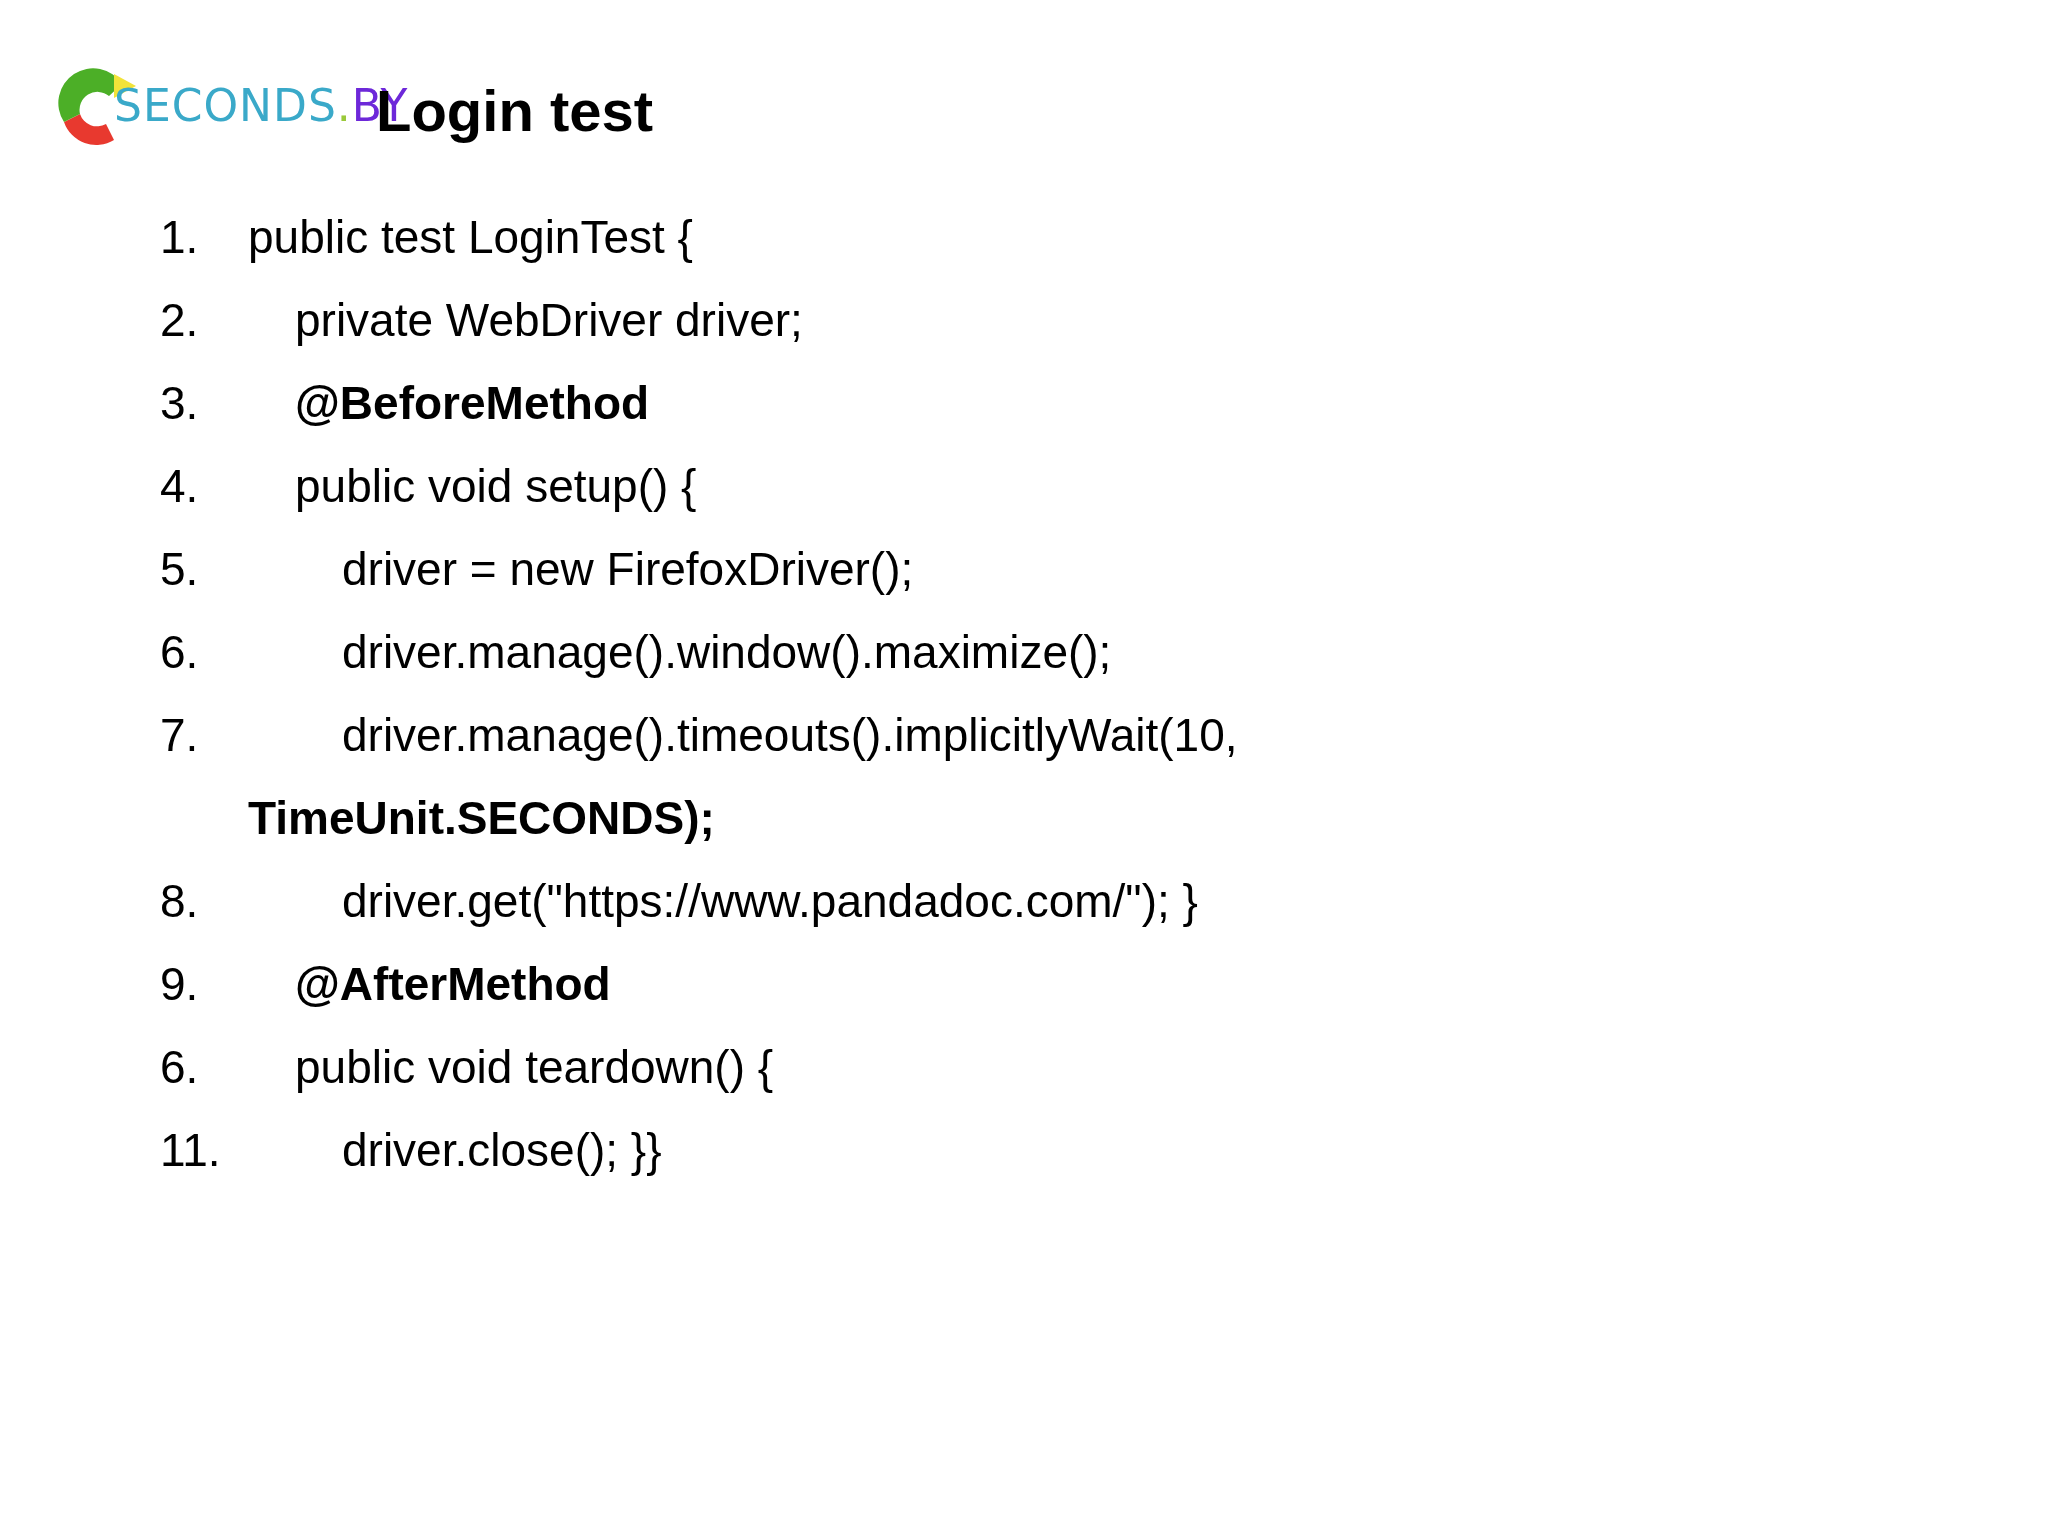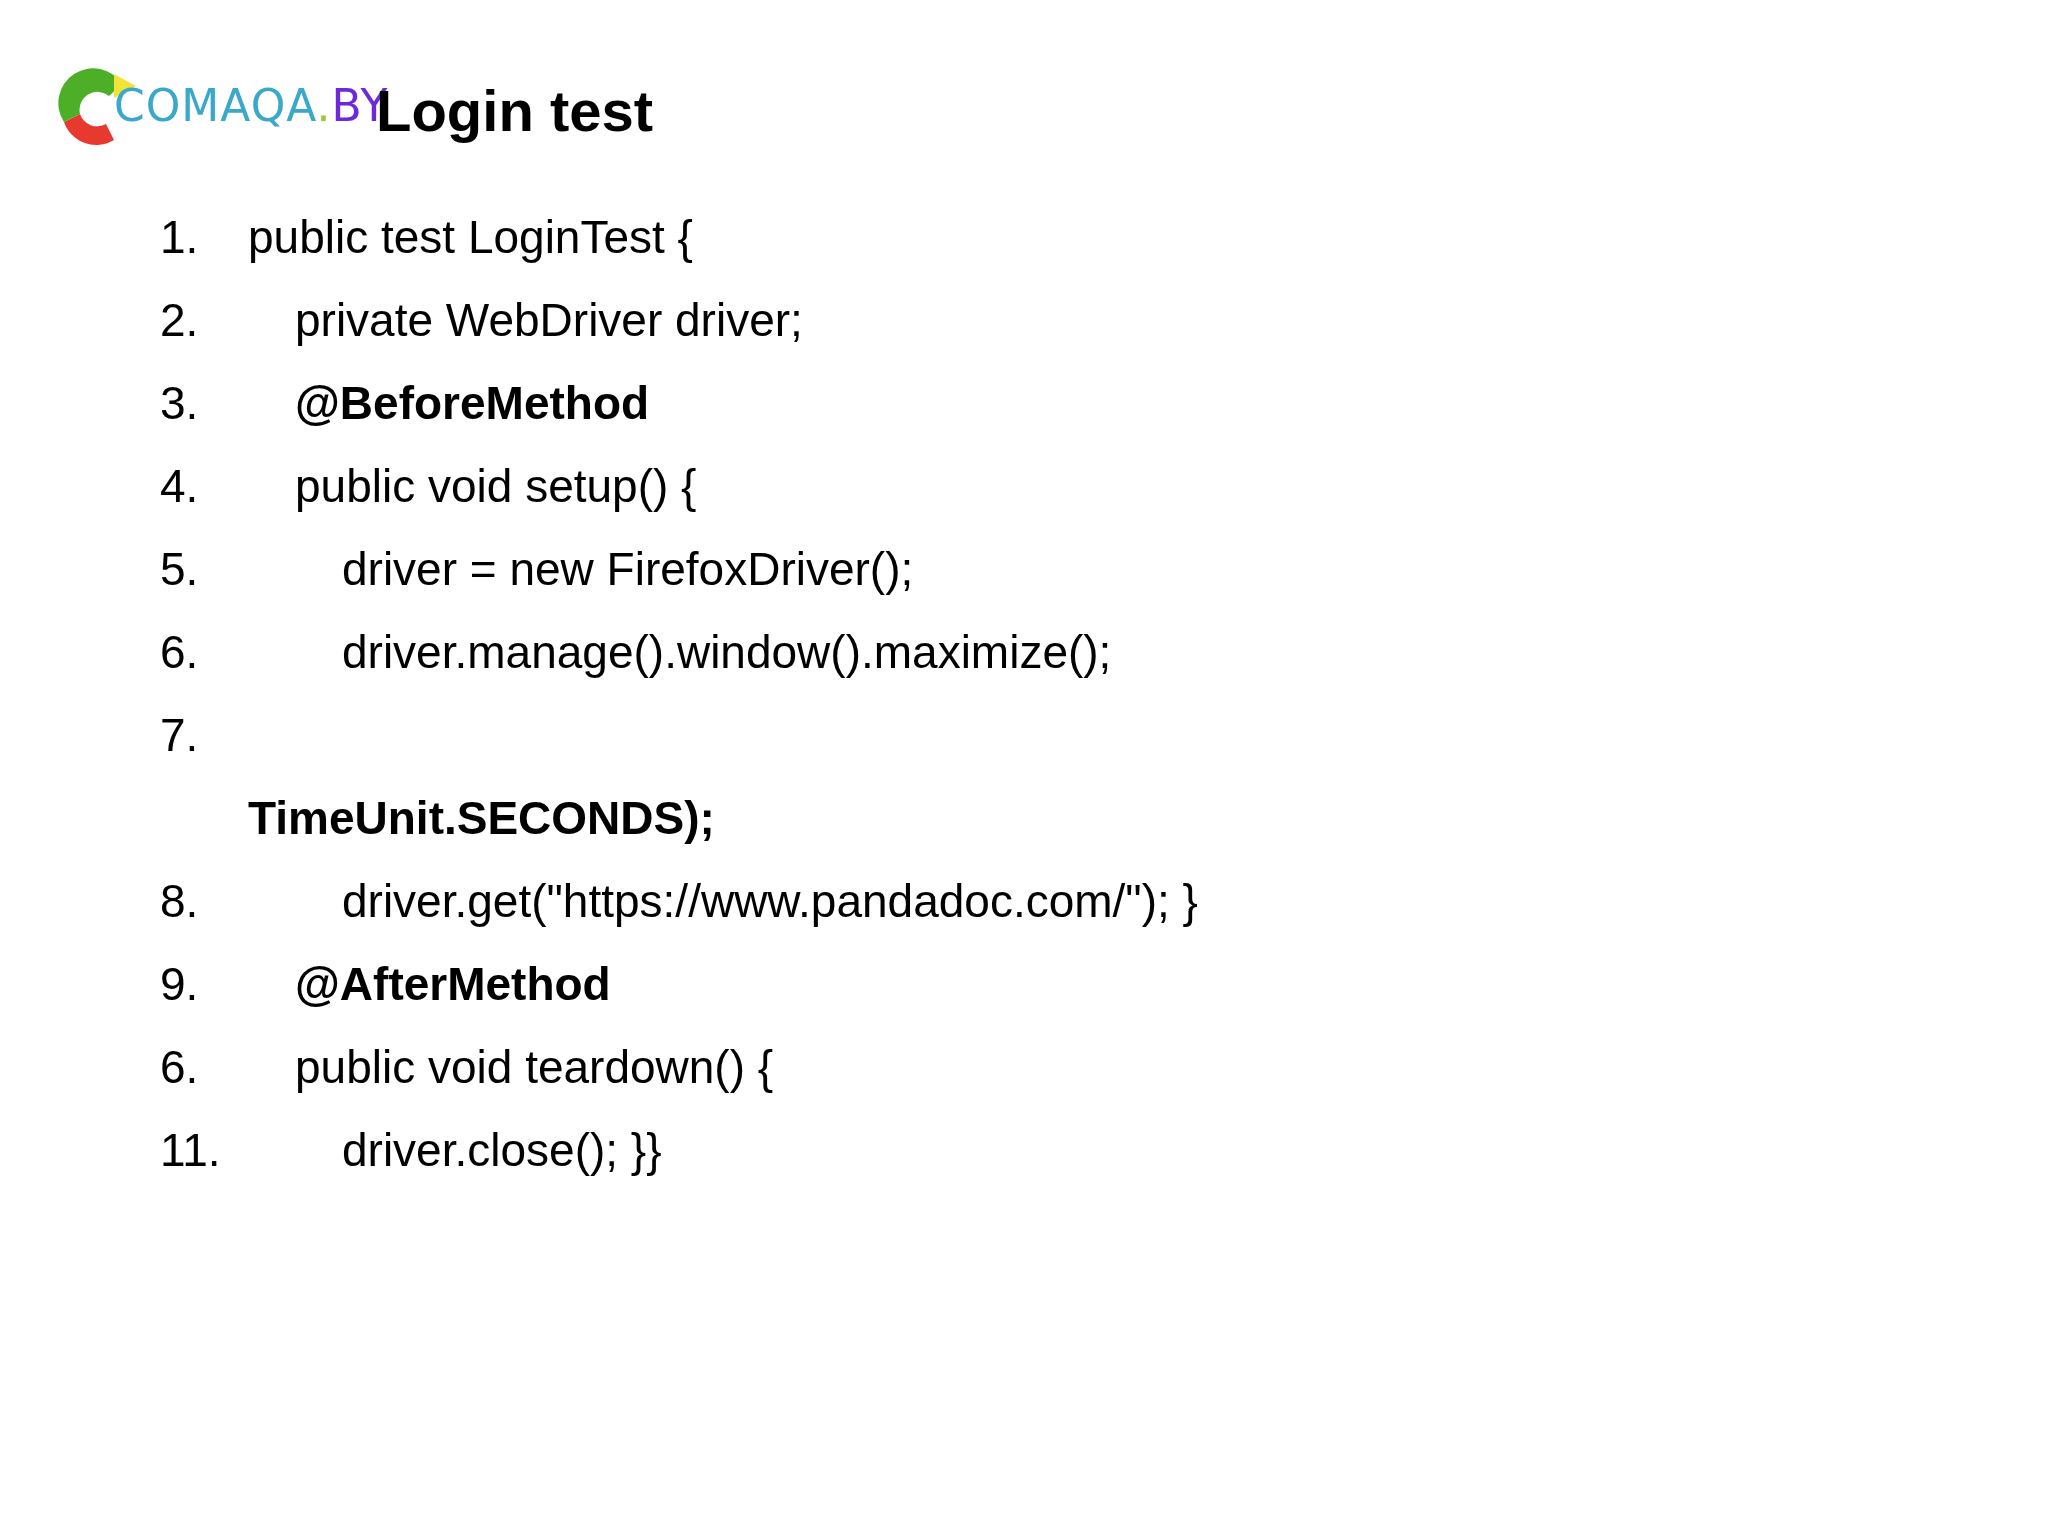--- a/index.html
+++ b/index.html
@@ -113,21 +113,21 @@
       <svg width="92" height="92" viewBox="0 0 92 92" xmlns="http://www.w3.org/2000/svg">
 
         <path d="M 12 62 A 34 34 0 0 0 62 80 L 54 64 A 18 18 0 0 1 28 54 Z" fill="#e8392f"></path>
 
         <path d="M 12 62 A 34 34 0 0 1 70 24 L 57 36 A 18 18 0 0 0 28 54 Z" fill="#4caf27"></path>
 
         <path d="M 62 14 L 84 26 L 62 38 Z" fill="#f2e33a"></path>
       </svg>
     </div>
     <div class="logo-word">
-      <span class="wm-main">COMAQA</span><span class="wm-dot">.</span><span class="wm-tld">BY</span>
+      <span class="wm-main">SECONDS</span><span class="wm-dot">.</span><span class="wm-tld">BY</span>
     </div>
   </div>
 
   <div class="slide-title">Login test</div>
 </div>
 
 <div class="code-list">
     <div class="code-line i0">
       <span class="ln">1.</span>
       <span class="src">public test LoginTest {</span>
@@ -147,20 +147,21 @@
     <div class="code-line i2">
       <span class="ln">5.</span>
       <span class="src">driver = new FirefoxDriver();</span>
     </div>
     <div class="code-line i2">
       <span class="ln">6.</span>
       <span class="src">driver.manage().window().maximize();</span>
     </div>
     <div class="code-line i2">
       <span class="ln">7.</span>
+      <span class="src">driver.manage().timeouts().implicitlyWait(10,</span>
     </div>
     <div class="code-line i0 cont">
       <span class="ln"></span>
       <span class="src">TimeUnit.SECONDS);</span>
     </div>
     <div class="code-line i2">
       <span class="ln">8.</span>
       <span class="src">driver.get("https://www.pandadoc.com/"); }</span>
     </div>
     <div class="code-line i1 bold">

